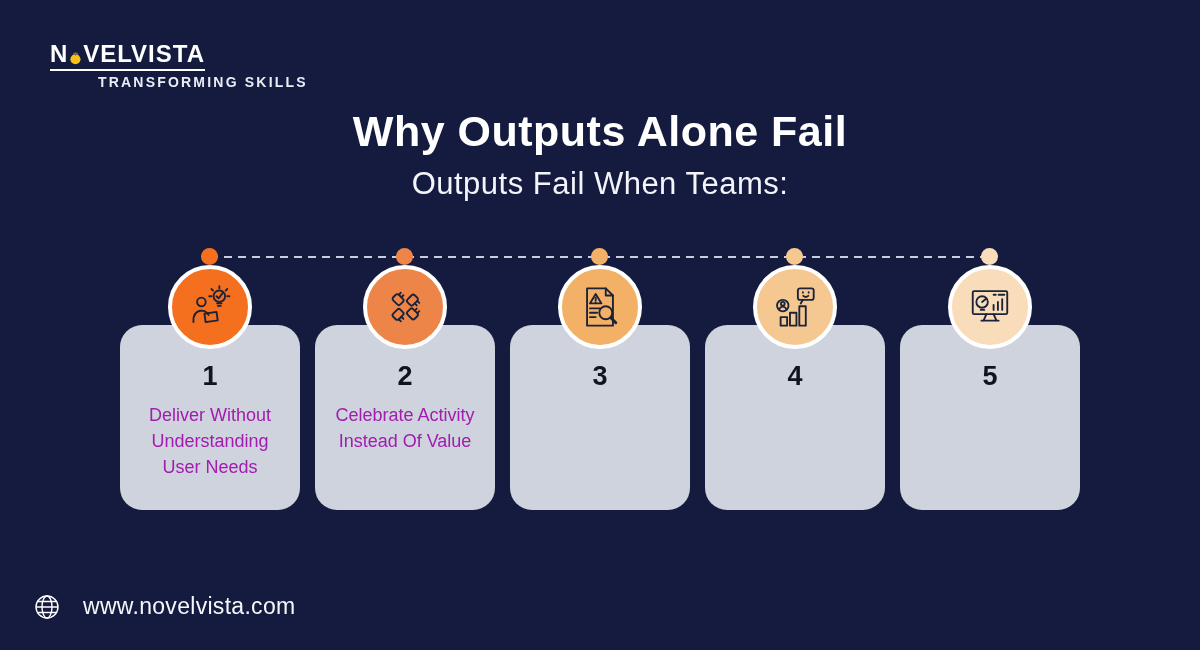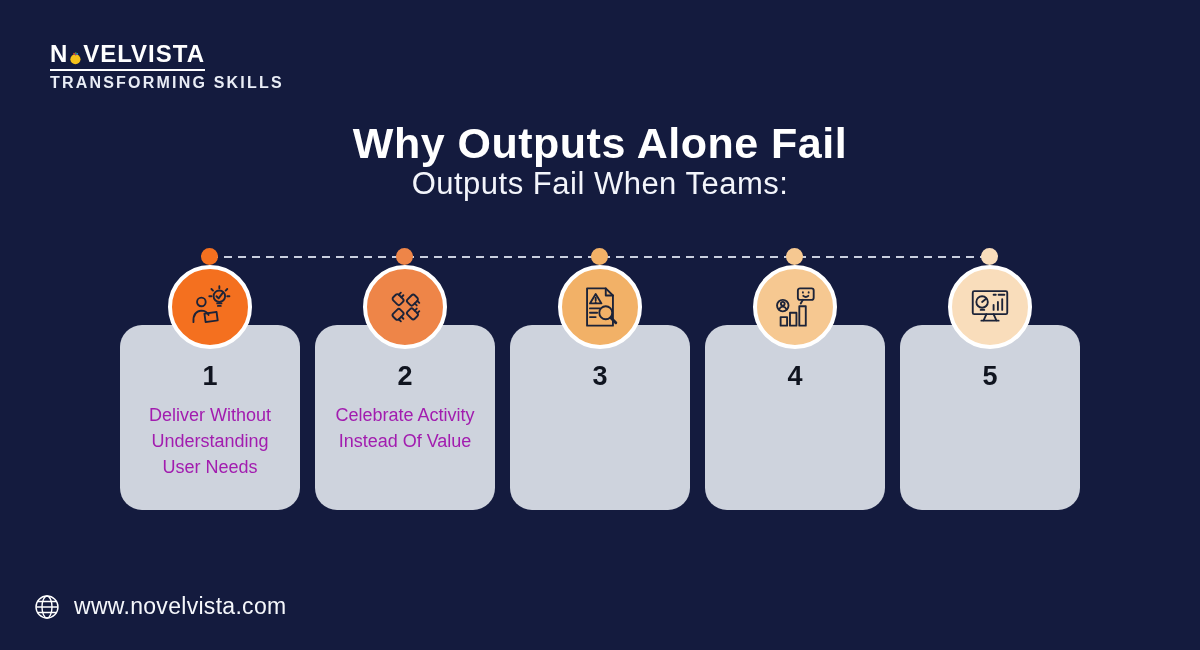--- a/index.html
+++ b/index.html
@@ -10,25 +10,25 @@
     font-family:"Liberation Sans","DejaVu Sans",sans-serif;
     overflow:hidden;
   }
 
   
   .logo{position:absolute;left:50px;top:42px;width:155px;}
   .logo-brand{display:flex;align-items:center;color:#ffffff;font-weight:bold;
     font-size:24px;letter-spacing:1px;line-height:1;}
   .logo-o{display:inline-block;width:21px;height:21px;margin:0 1px;position:relative;top:1px;}
   .logo-rule{height:2px;background:#ffffff;margin:3px 0 3px 0;}
-  .logo-tagline{color:#e9edf6;font-size:16px;letter-spacing:2.2px;font-weight:bold;white-space:nowrap;}
+  .logo-tagline{color:#e9edf6;font-size:14px;letter-spacing:2.2px;font-weight:bold;white-space:nowrap;margin-left:48px;}
 
   
   .title{
-    position:absolute;left:0;top:119px;width:1200px;text-align:center;
+    position:absolute;left:0;top:107px;width:1200px;text-align:center;
     color:#ffffff;font-size:43px;font-weight:800;letter-spacing:.5px;
   }
   .subtitle{
     position:absolute;left:0;top:166px;width:1200px;text-align:center;
     color:#f3f5fb;font-size:31px;font-weight:400;letter-spacing:.5px;
   }
 
   
   .dash-line{
     position:absolute;left:210px;top:256px;width:780px;height:2px;
@@ -52,21 +52,21 @@
   .card-number{font-size:27px;font-weight:bold;color:#10141f;margin-bottom:10px;}
   .card-label{font-size:18px;line-height:26px;color:#a21caf;text-align:center;}
 
   
   .i0{--cx:210px;} .i1{--cx:405px;} .i2{--cx:600px;} .i3{--cx:795px;} .i4{--cx:990px;}
   .dot.i0{left:201px;} .dot.i1{left:396px;} .dot.i2{left:591px;} .dot.i3{left:786px;} .dot.i4{left:981px;}
   .icon-circle.i0{left:168px;} .icon-circle.i1{left:363px;} .icon-circle.i2{left:558px;} .icon-circle.i3{left:753px;} .icon-circle.i4{left:948px;}
   .card.i0{left:120px;} .card.i1{left:315px;} .card.i2{left:510px;} .card.i3{left:705px;} .card.i4{left:900px;}
 
   
-  .footer{position:absolute;left:34px;top:593px;display:flex;align-items:center;gap:14px;}
+  .footer{position:absolute;left:34px;top:593px;display:flex;align-items:center;gap:23px;}
   .footer svg{width:26px;height:26px;}
   .footer-text{color:#f5f7fb;font-size:23px;letter-spacing:.3px;}
 </style>
 </head>
 <body>
 
 <div class="canvas">
 
   <div class="logo">
     <div class="logo-brand">

